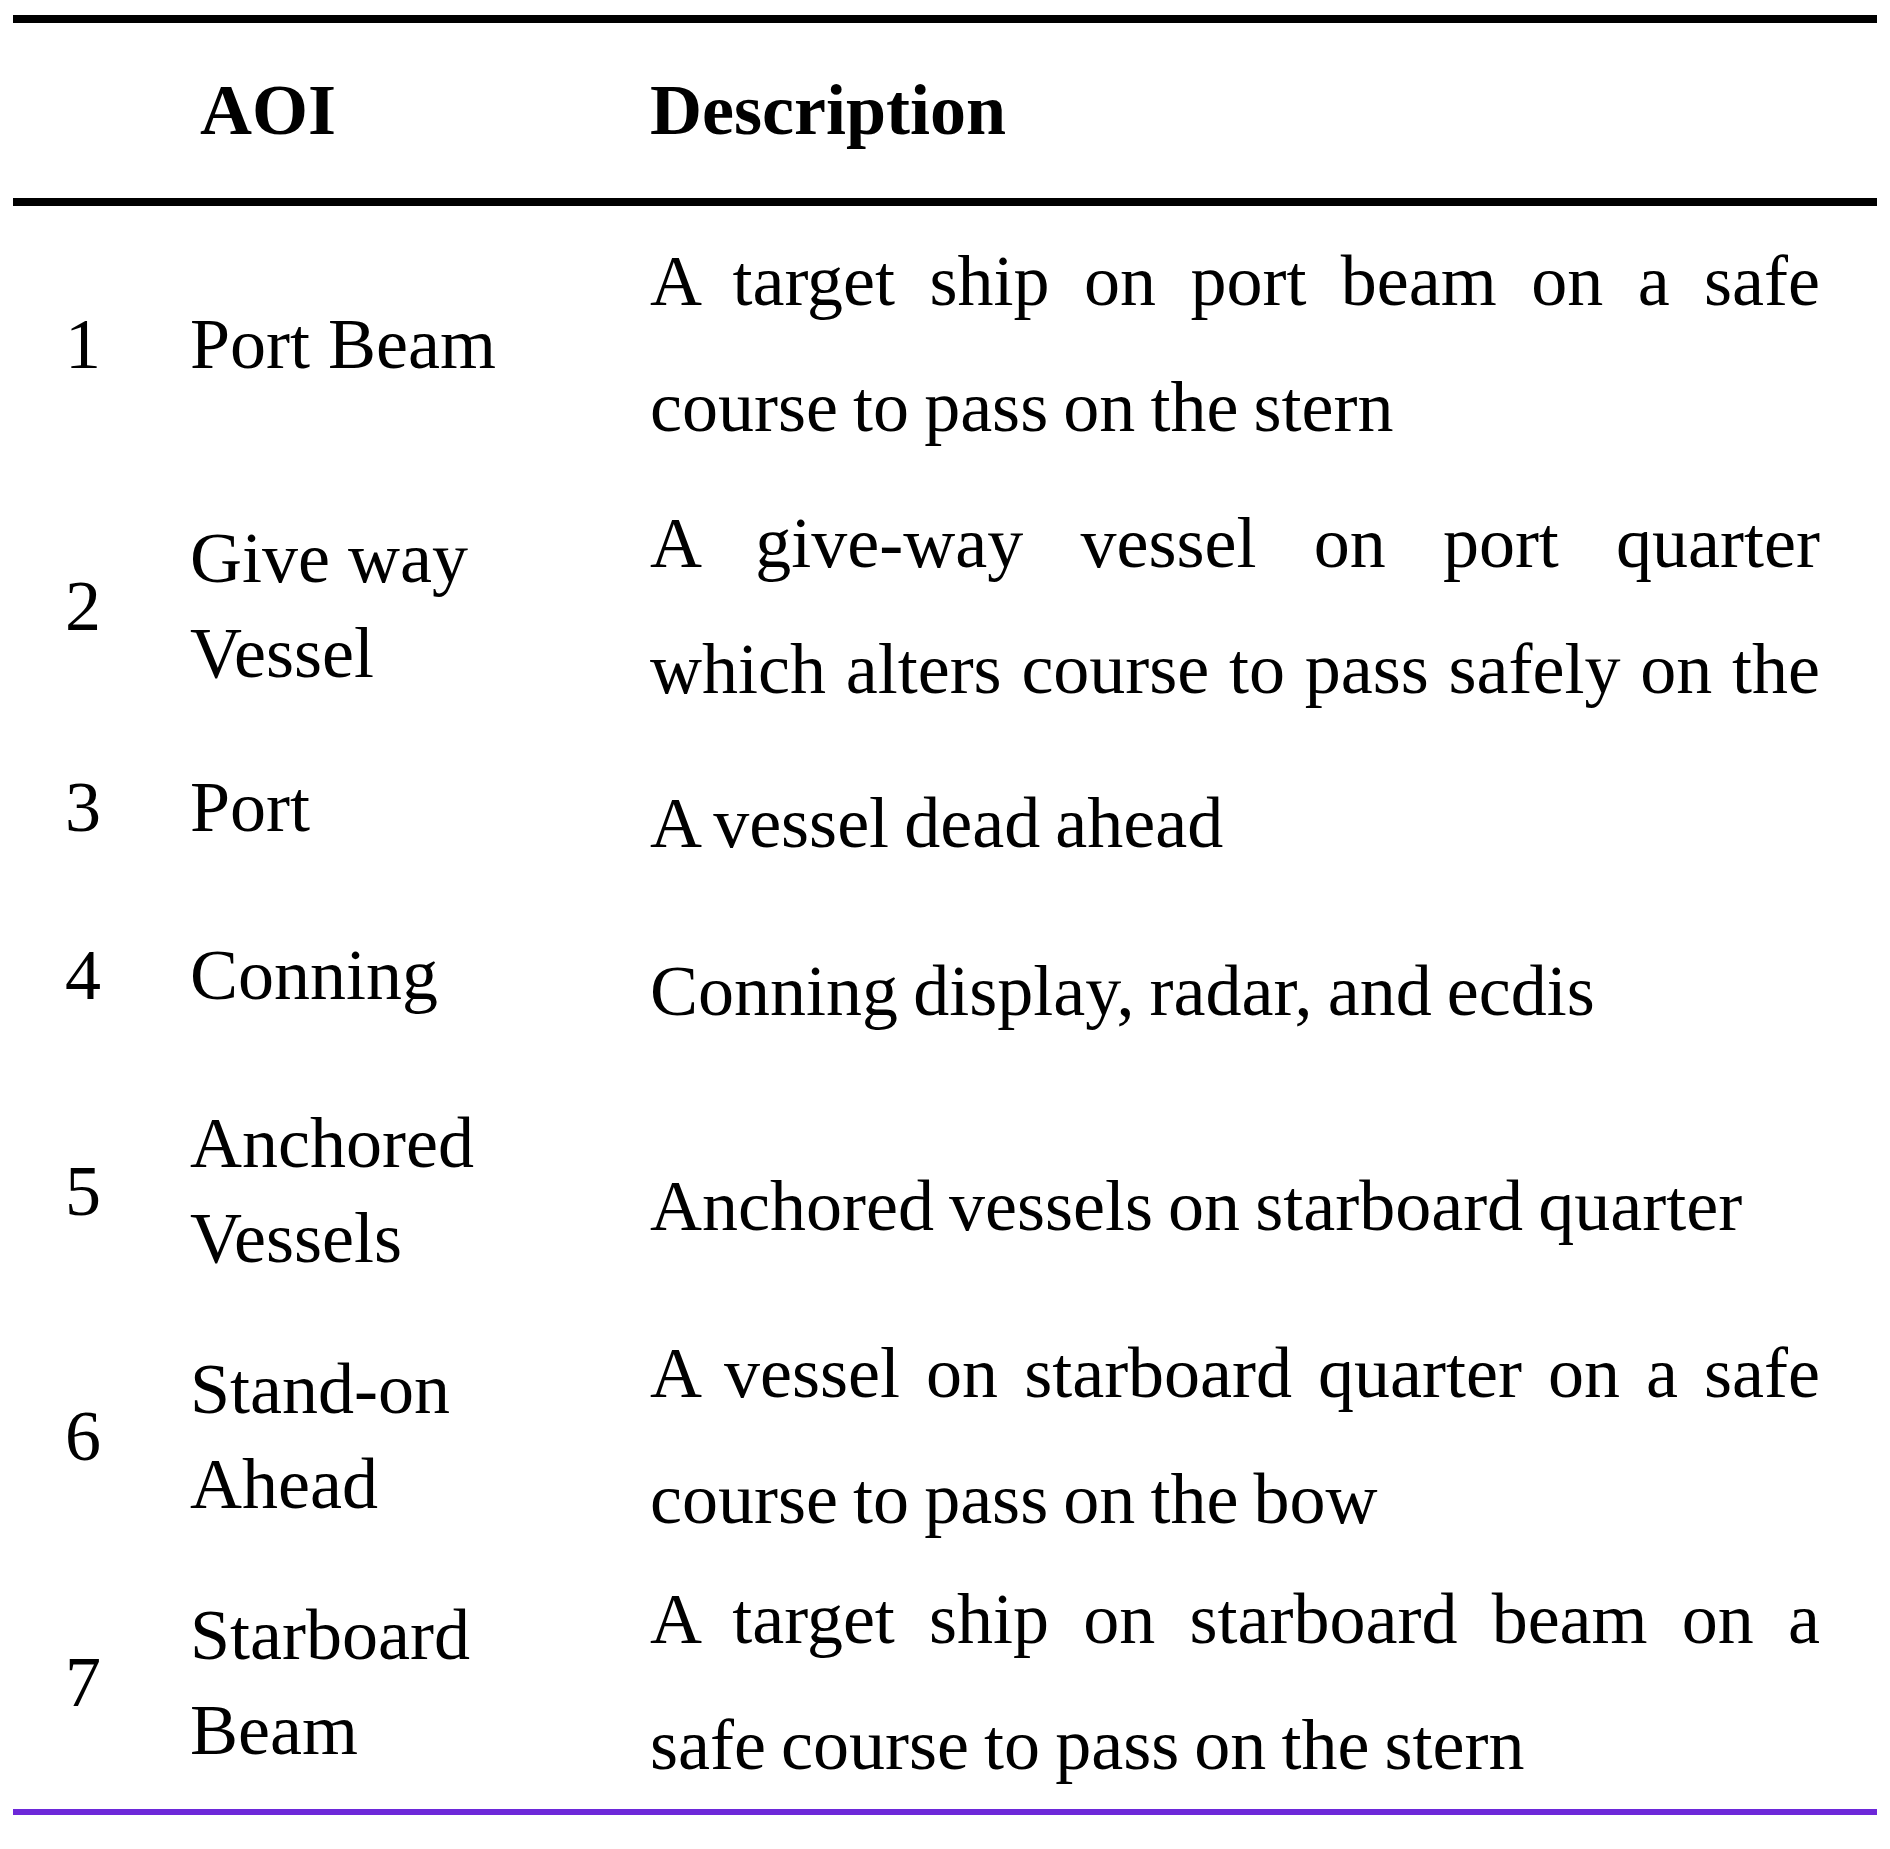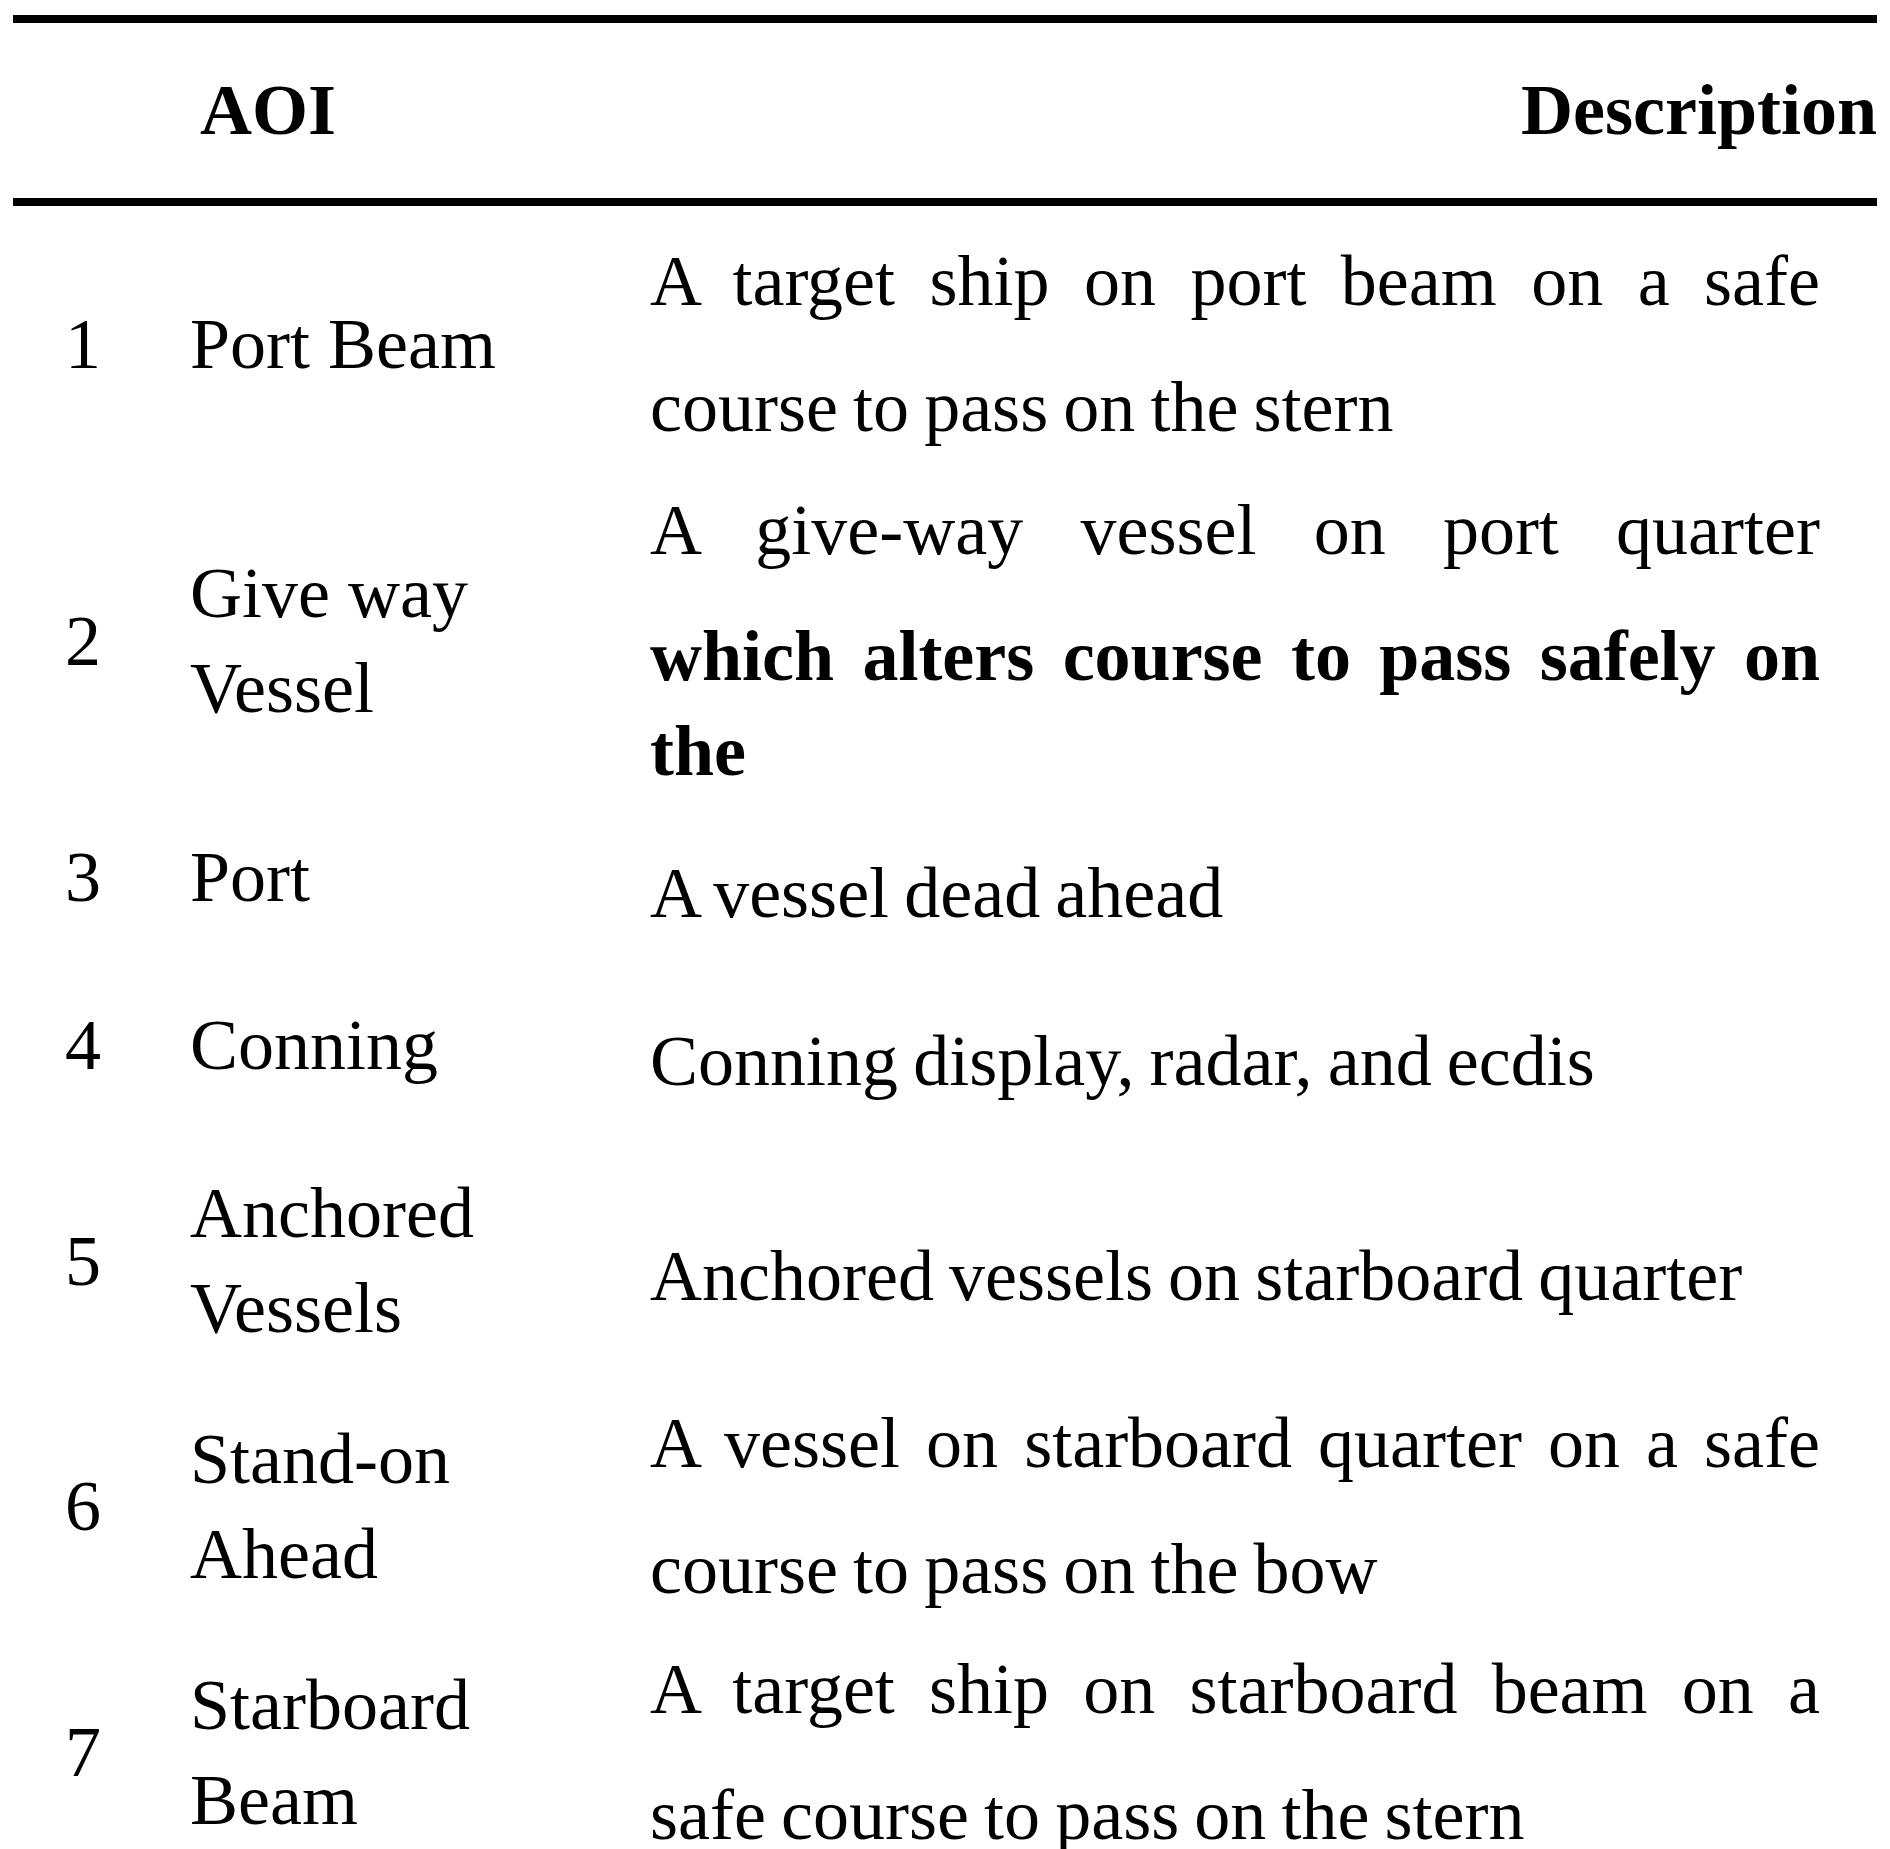--- a/index.html
+++ b/index.html
@@ -34,21 +34,21 @@
     height: 183px;
     border-bottom: 8px solid #000000;
   }
   th {
     vertical-align: middle;
     text-align: left;
     font-weight: bold;
     padding: 0;
   }
   th.h-aoi  { padding-left: 10px; }
-  th.h-desc { padding-left: 0; text-align: right; }
+  th.h-desc { padding-left: 0; }
 
   td {
     vertical-align: middle;
     padding: 0;
   }
   .num-cell {
     padding-left: 52px;
   }
   .aoi-cell {
     white-space: pre-line;
@@ -62,21 +62,20 @@
     text-align-last: justify;
     word-spacing: -0.04em;
   }
   .desc-line.last {
     text-align-last: left;
     margin-top: 31px;
   }
   
   tbody tr:nth-child(2) .desc-line.last {
     text-align-last: justify;
-    font-weight: bold;
   }
   
   tbody tr:nth-child(1) { height: 281px; }
   tbody tr:nth-child(2) { height: 246px; }
   tbody tr:nth-child(3) { height: 157px; }
   tbody tr:nth-child(4) { height: 179px; }
   tbody tr:nth-child(5) { height: 252px; }
   tbody tr:nth-child(6) { height: 239px; }
   tbody tr:nth-child(7) { height: 256px; }
 </style>

